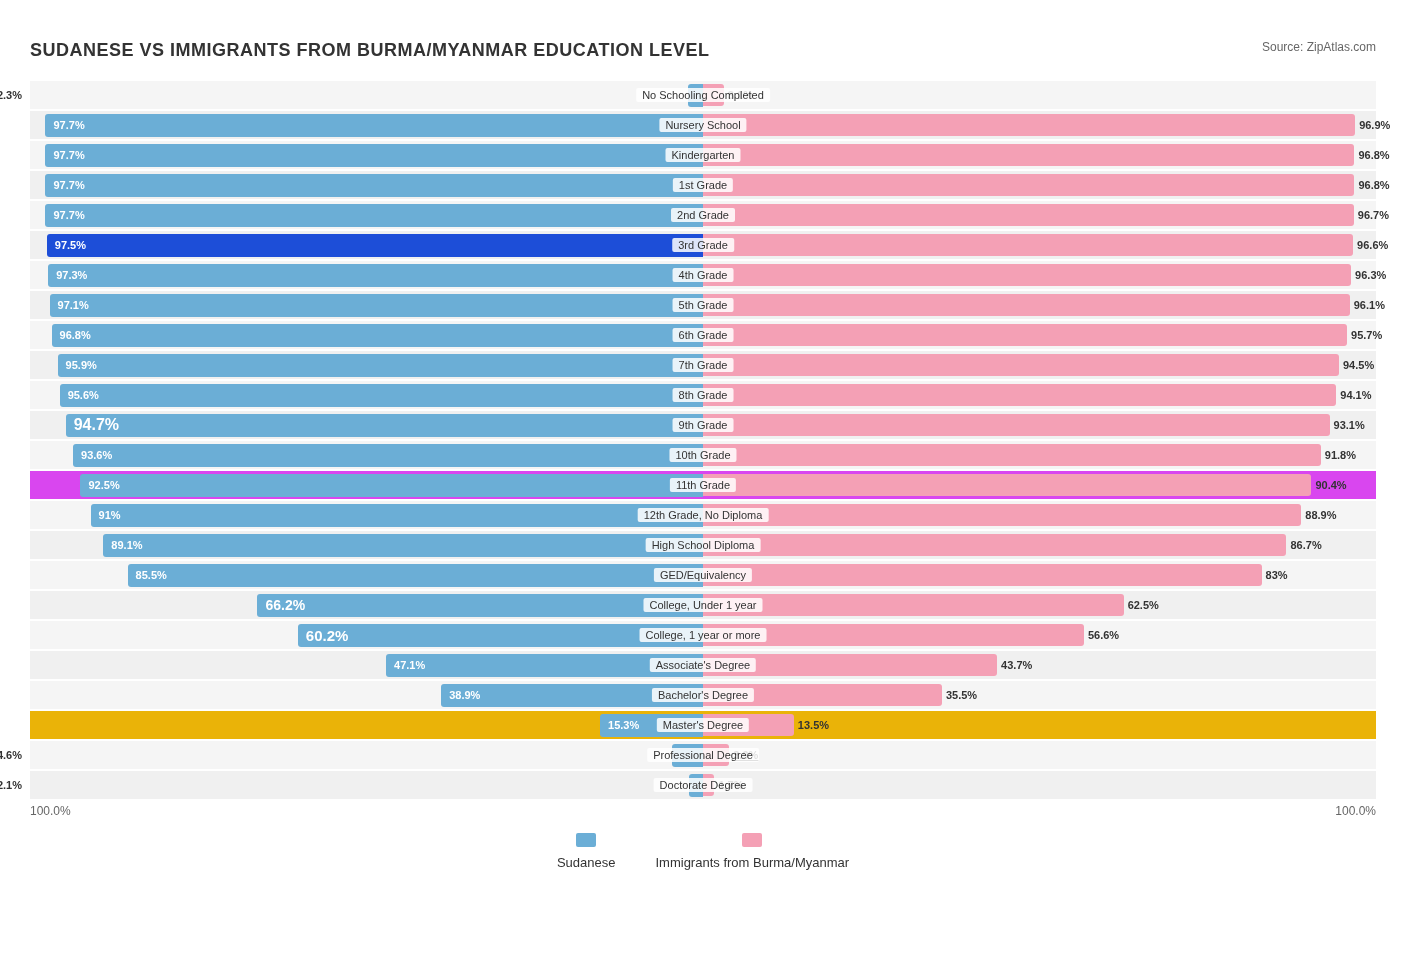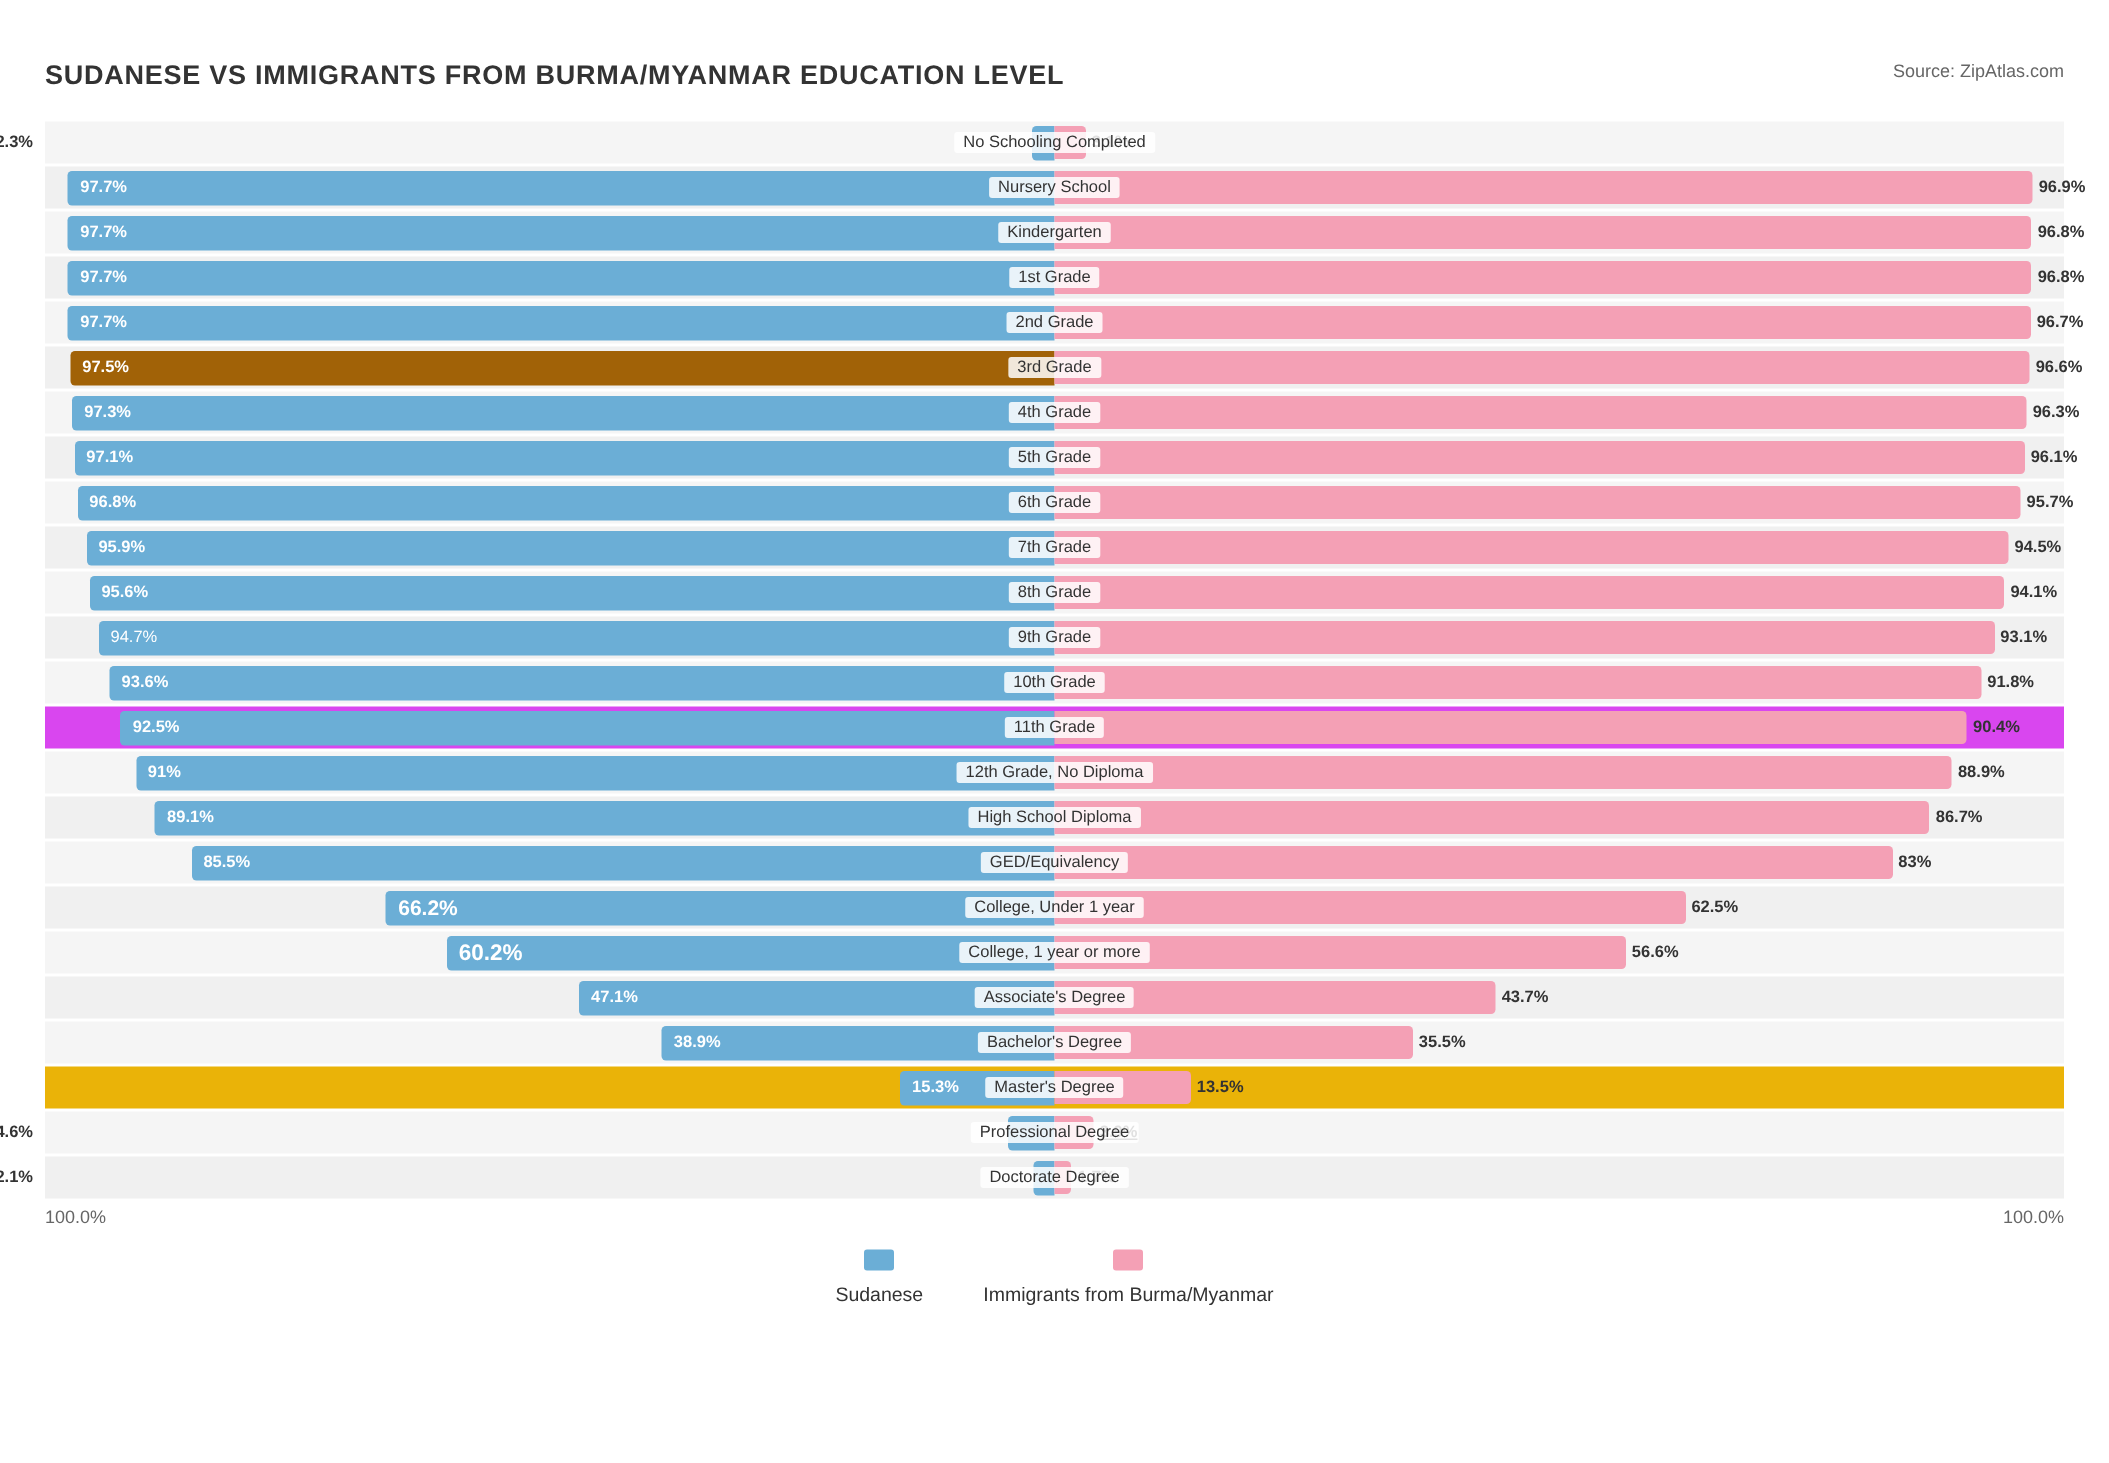--- a/index.html
+++ b/index.html
@@ -209,21 +209,21 @@
           <div class="right-section">
             <div class="right-bar" style="width: 96.7%; background: rgb(244, 160, 181);"></div>
             <span style="font-size: 11px; font-weight: bold; white-space: nowrap; color: rgb(51, 51, 51); position: absolute; left: calc(96.7% + 4px);">96.7%</span>
           </div>
           <div class="category-label">2nd Grade</div>
         </div>
       </div>
       <div class="bar-row" style="background: rgb(240, 240, 240);">
         <div class="bars-wrapper">
           <div class="left-section">
-            <div class="left-bar" style="width: 97.5%; background: #a16207;">
+            <div class="left-bar" style="width: 97.5%; background: #1d4ed8;">
               <span style="font-size: 11px; font-weight: bold; white-space: nowrap; padding: 0px 4px; color: rgb(255, 255, 255); position: absolute; left: 4px;">97.5%</span>
             </div>
           </div>
           <div class="right-section">
             <div class="right-bar" style="width: 96.6%; background: rgb(244, 160, 181);"></div>
             <span style="font-size: 11px; font-weight: bold; white-space: nowrap; color: rgb(51, 51, 51); position: absolute; left: calc(96.6% + 4px);">96.6%</span>
           </div>
           <div class="category-label">3rd Grade</div>
         </div>
       </div>
@@ -294,21 +294,21 @@
             <div class="right-bar" style="width: 94.1%; background: rgb(244, 160, 181);"></div>
             <span style="font-size: 11px; font-weight: bold; white-space: nowrap; color: rgb(51, 51, 51); position: absolute; left: calc(94.1% + 4px);">94.1%</span>
           </div>
           <div class="category-label">8th Grade</div>
         </div>
       </div>
       <div class="bar-row" style="background: rgb(240, 240, 240);">
         <div class="bars-wrapper">
           <div class="left-section">
             <div class="left-bar" style="width: 94.7%; background: rgb(107, 174, 214);">
-              <span style="font-size: 11px; font-weight: normal; white-space: nowrap; padding: 0px 4px; color: rgb(255, 255, 255); position: absolute; left: 4px; text-align: right;">94.7%</span>
+              <span style="font-size: 16px; font-weight: bold; white-space: nowrap; padding: 0px 4px; color: rgb(255, 255, 255); position: absolute; left: 4px; text-align: right;">94.7%</span>
             </div>
           </div>
           <div class="right-section">
             <div class="right-bar" style="width: 93.1%; background: rgb(244, 160, 181);"></div>
             <span style="font-size: 11px; font-weight: bold; white-space: nowrap; color: rgb(51, 51, 51); position: absolute; left: calc(93.1% + 4px);">93.1%</span>
           </div>
           <div class="category-label">9th Grade</div>
         </div>
       </div>
       <div class="bar-row">

